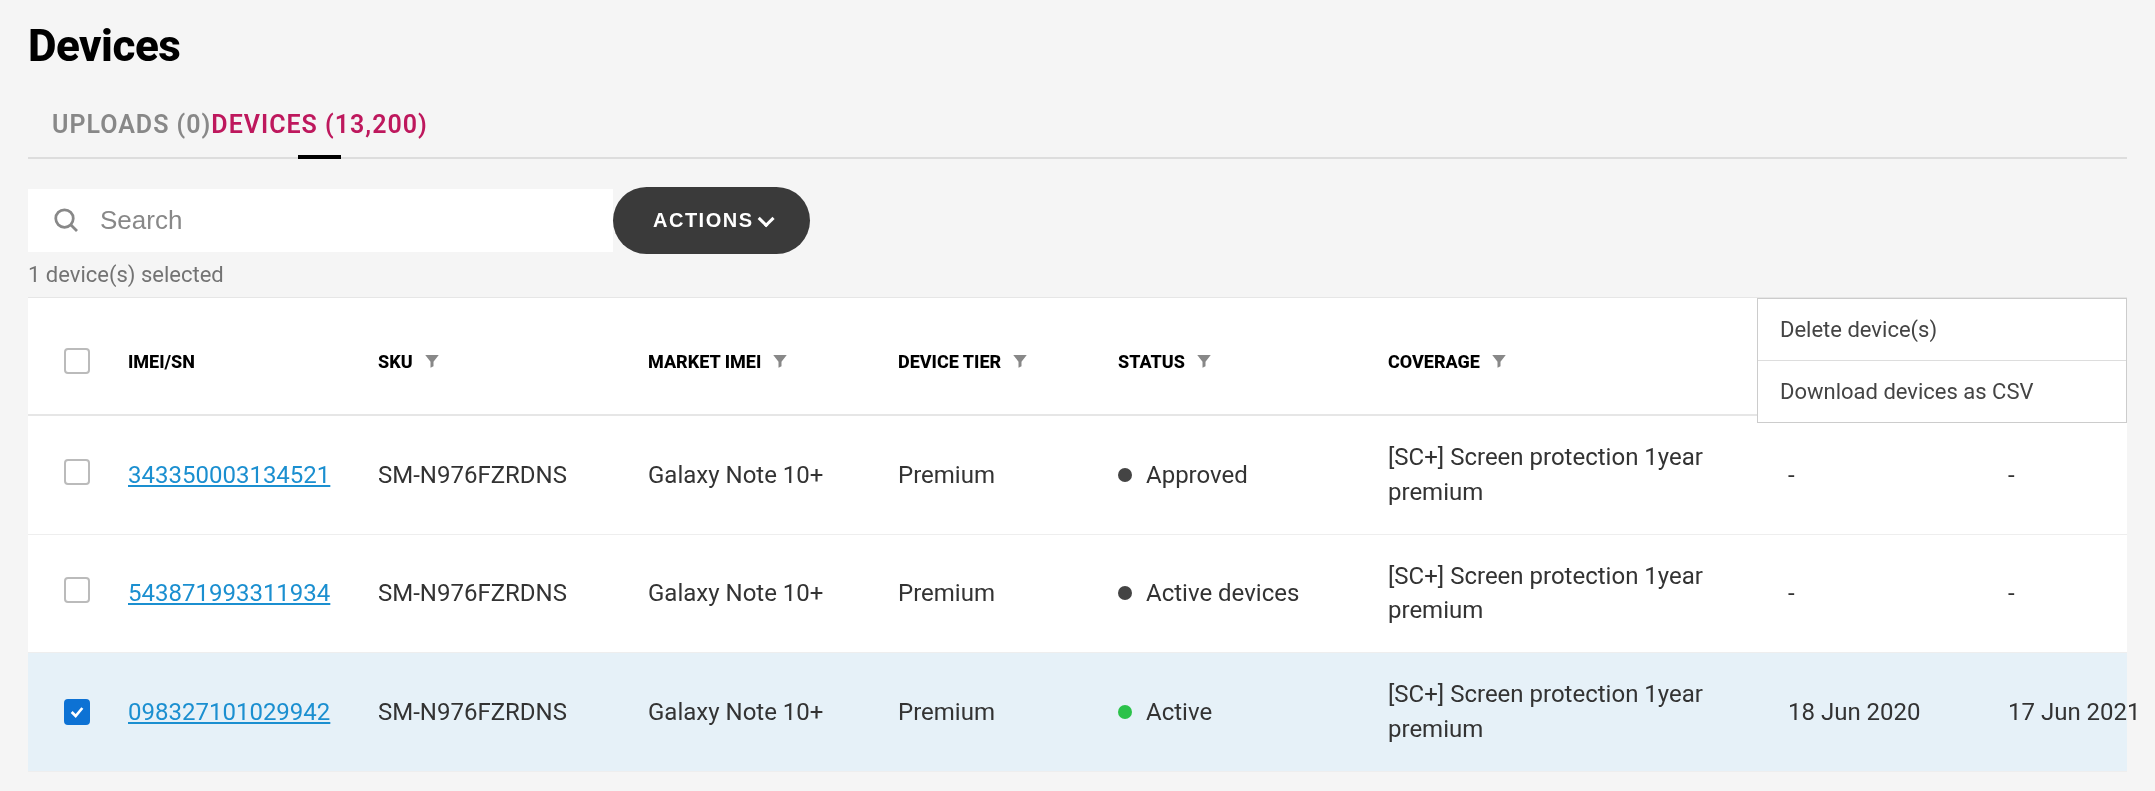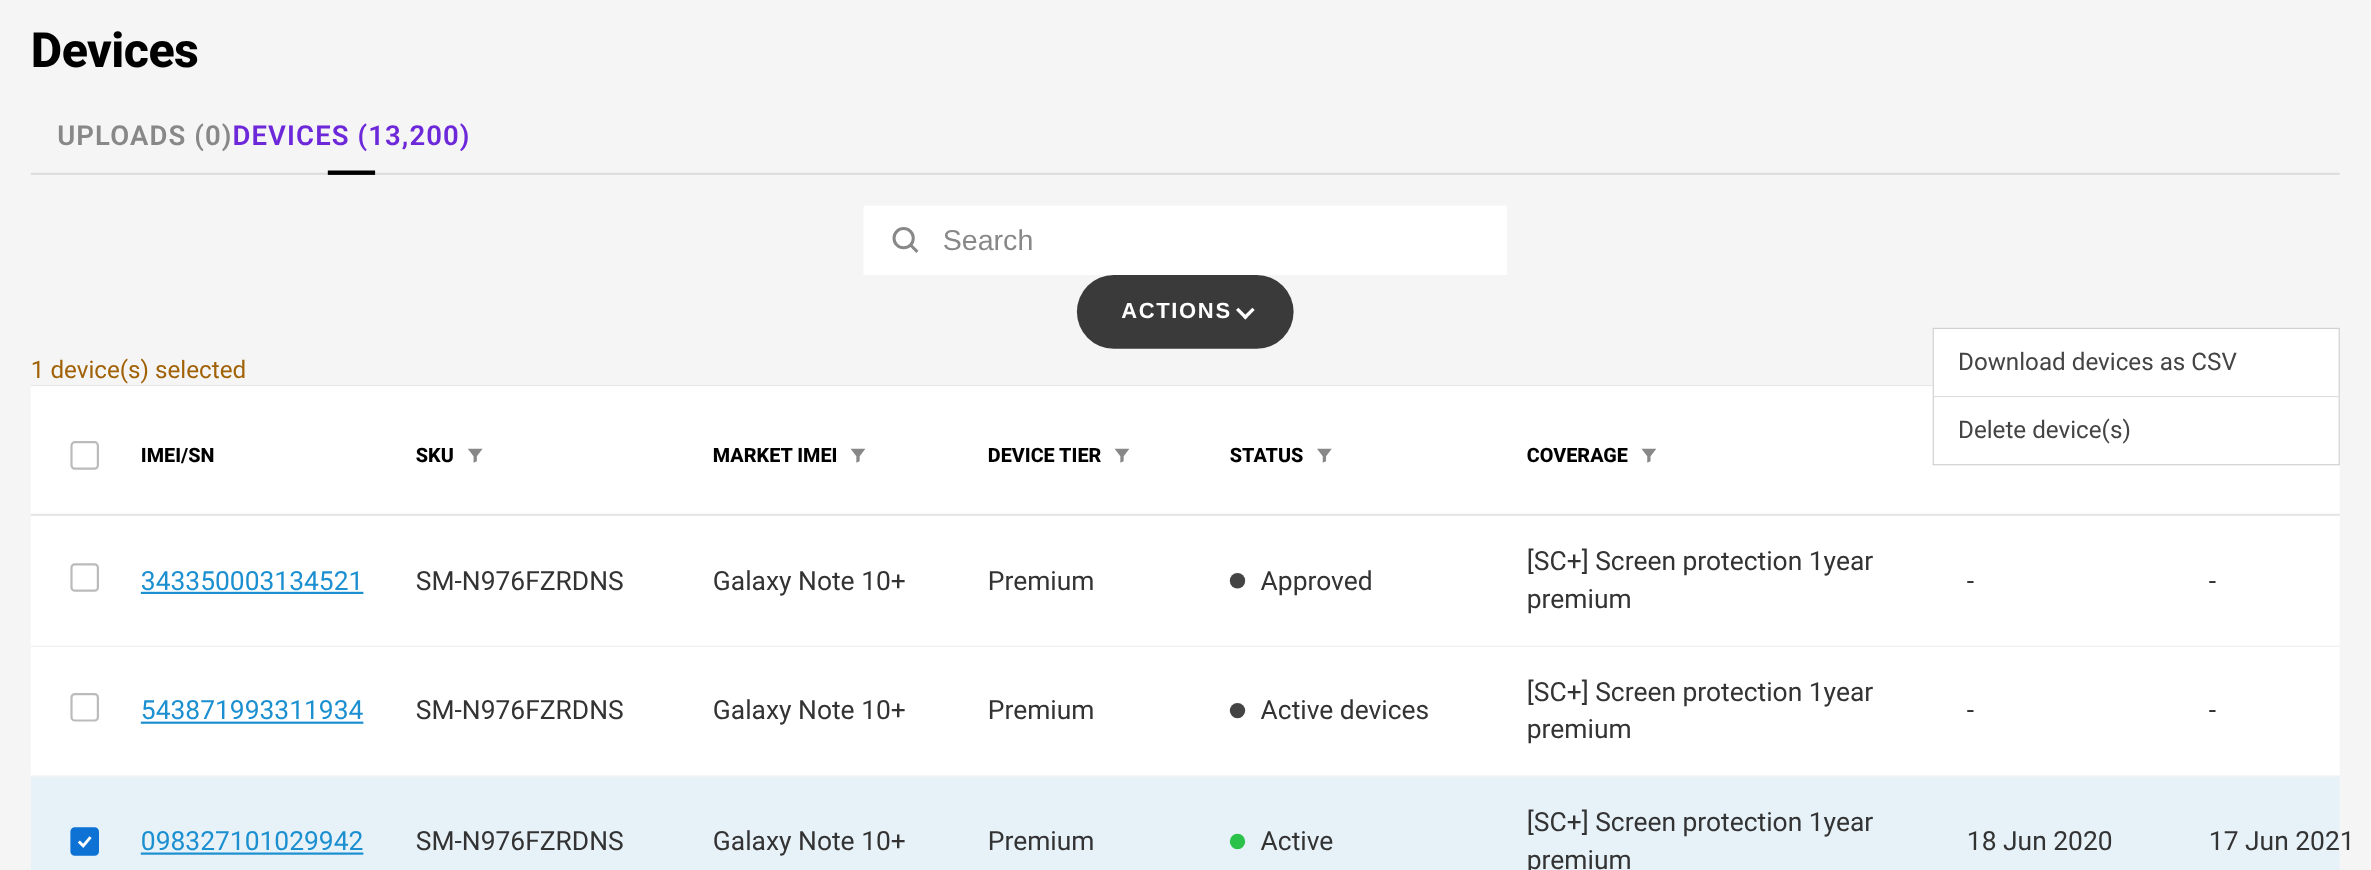--- a/index.html
+++ b/index.html
@@ -28,37 +28,35 @@
     .tab {
       font-size: 25px;
       font-weight: 600;
       letter-spacing: 1px;
       color: #888;
       padding-bottom: 18px;
       cursor: pointer;
       position: relative;
     }
     .tab.active {
-      color: #6d28d9;
+      color: #be185d;
     }
     .tab.active::after {
       content: "";
       position: absolute;
       left: 40%;
       right: 40%;
       bottom: -2px;
       height: 4px;
       background: #000;
     }
     .toolbar {
       display: flex;
-      justify-content: space-between;
       align-items: center;
       margin-bottom: 8px;
-      flex-direction: column;
     }
     .search-wrap {
       background: #fff;
       display: flex;
       align-items: center;
       padding: 16px 24px;
       width: 585px;
       gap: 18px;
     }
     .search-wrap svg { flex-shrink: 0; }
@@ -105,21 +103,22 @@
     .dropdown-item {
       padding: 18px 22px;
       font-size: 22px;
       color: #444;
       border-top: 1px solid #ddd;
       cursor: pointer;
     }
     .dropdown-item:first-child { border-top: none; }
     .selected-text {
       font-size: 22px;
-      color: #a16207;
+      color: #737373;
+      margin-bottom: 10px;
     }
     .table-area {
       background: #fff;
       border-top: 1px solid #e6e6e6;
     }
     .thead {
       display: grid;
       grid-template-columns: 100px 250px 270px 250px 220px 270px 400px 220px 200px;
       align-items: center;
       padding: 50px 0 40px 0;
@@ -316,17 +315,17 @@
       <span>Active</span>
     </div>
     <div class="cell coverage">[SC+] Screen protection 1year premium</div>
     <div class="cell">18 Jun 2020</div>
     <div class="cell">17 Jun 2021</div>
   </div>
     </div>
 </div>
 
 <div class="dropdown">
+  <div class="dropdown-item">Delete device(s)</div>
   <div class="dropdown-item">Download devices as CSV</div>
-  <div class="dropdown-item">Delete device(s)</div>
 </div>
 
 <div class="red-marker"></div>
 
 </body></html>

